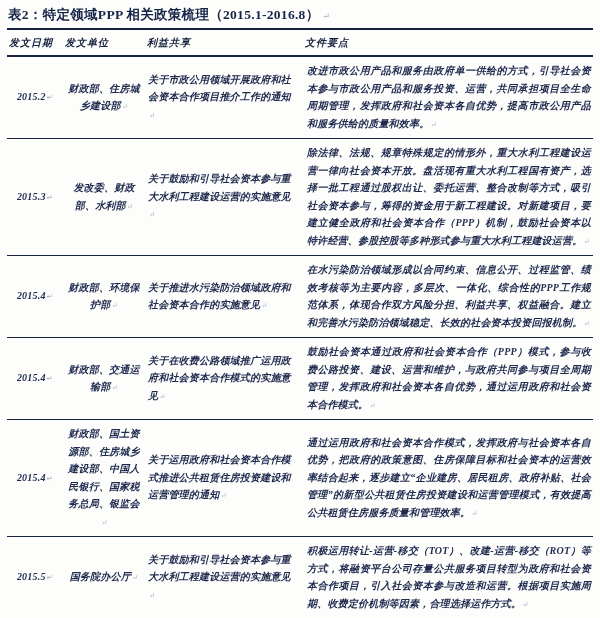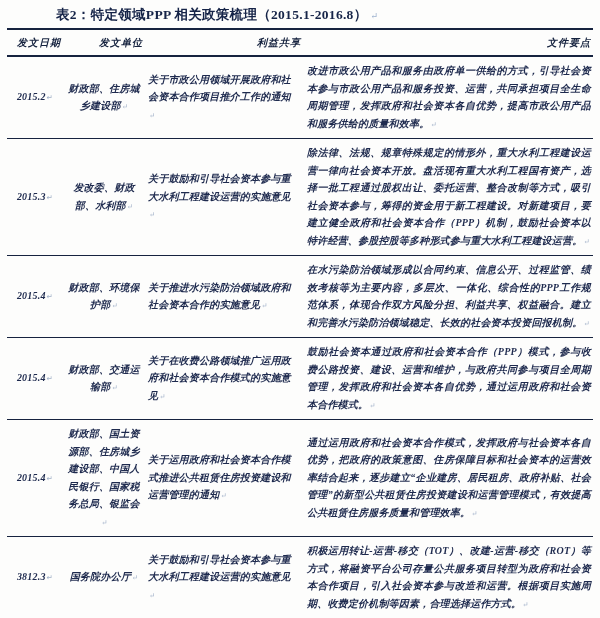--- a/index.html
+++ b/index.html
@@ -12,39 +12,38 @@
     position: relative;
   }
   .page { padding: 4px 7px 0 7px; position: relative; }
   .doc-title {
     font-size: 13.5px;
     font-weight: bold;
     color: #162448;
     letter-spacing: 0.3px;
     padding: 2px 0 4px 1px;
     white-space: nowrap;
-    margin-left: 48px;
   }
   .doc-title .rm { color: #9fb3cf; font-size: 9px; font-weight: normal; margin-left: 3px; }
   table.policy {
     width: 586px;
     border-collapse: collapse;
     table-layout: fixed;
     border-top: 2px solid #16233f;
     border-bottom: 2px solid #16233f;
   }
   col.c-date { width: 56px; }
   col.c-unit { width: 82px; }
   col.c-doc  { width: 158px; }
   col.c-points { width: 290px; }
   thead th {
     font-size: 10px;
     font-weight: bold;
     font-style: italic;
-    text-align: right;
+    text-align: left;
     padding: 6px 2px 5px 2px;
     border-bottom: 2px solid #16233f;
     color: #16233f;
     letter-spacing: 1px;
   }
   tbody td {
     font-size: 10px;
     font-weight: bold;
     font-style: italic;
     line-height: 17.5px;
@@ -108,21 +107,21 @@
           <td class="doc"><span>关于在收费公路领域推广运用政府和社会资本合作模式的实施意见</span><span class="rm">↵</span></td>
           <td class="points"><span>鼓励社会资本通过政府和社会资本合作（PPP）模式，参与收费公路投资、建设、运营和维护，与政府共同参与项目全周期管理，发挥政府和社会资本各自优势，通过运用政府和社会资本合作模式。</span><span class="rm">↵</span></td>
         </tr>
         <tr>
           <td class="date"><span>2015.4</span><span class="rm">↵</span></td>
           <td class="unit"><span>财政部、国土资源部、住房城乡建设部、中国人民银行、国家税务总局、银监会</span><span class="rm">↵</span></td>
           <td class="doc"><span>关于运用政府和社会资本合作模式推进公共租赁住房投资建设和运营管理的通知</span><span class="rm">↵</span></td>
           <td class="points"><span>通过运用政府和社会资本合作模式，发挥政府与社会资本各自优势，把政府的政策意图、住房保障目标和社会资本的运营效率结合起来，逐步建立“企业建房、居民租房、政府补贴、社会管理”的新型公共租赁住房投资建设和运营管理模式，有效提高公共租赁住房服务质量和管理效率。</span><span class="rm">↵</span></td>
         </tr>
         <tr>
-          <td class="date"><span>3812.3</span><span class="rm">↵</span></td>
+          <td class="date"><span>2015.5</span><span class="rm">↵</span></td>
           <td class="unit"><span>国务院办公厅</span><span class="rm">↵</span></td>
           <td class="doc"><span>关于鼓励和引导社会资本参与重大水利工程建设运营的实施意见</span><span class="rm">↵</span></td>
           <td class="points"><span>积极运用转让-运营-移交（TOT）、改建-运营-移交（ROT）等方式，将融资平台公司存量公共服务项目转型为政府和社会资本合作项目，引入社会资本参与改造和运营。根据项目实施周期、收费定价机制等因素，合理选择运作方式。</span><span class="rm">↵</span></td>
         </tr>
       </tbody>
   </table>
 
 </div>
 
 </body></html>

